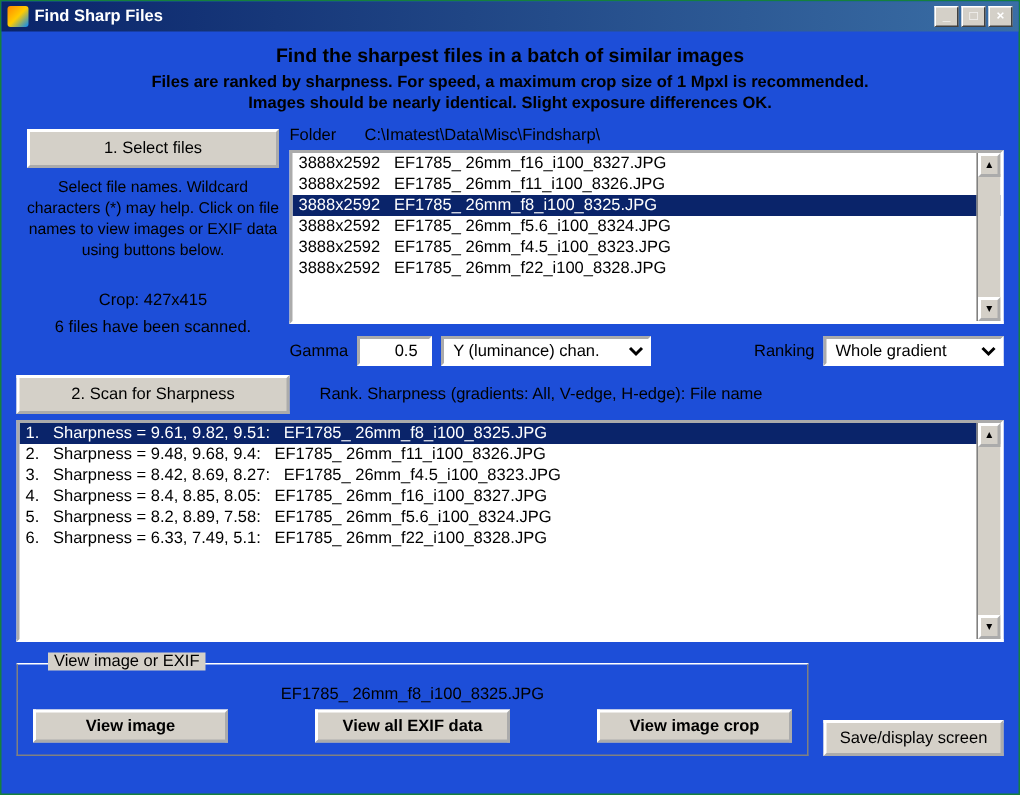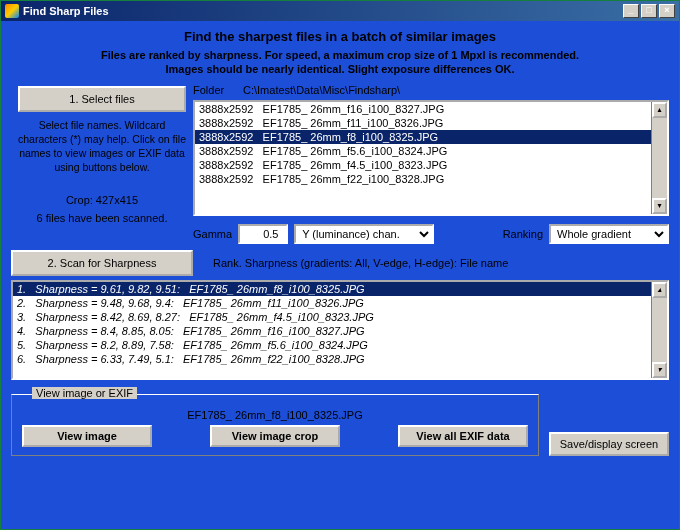--- a/index.html
+++ b/index.html
@@ -123,21 +123,21 @@
   }
   .dropdown {
     border:2px inset #fff;
     background:#fff;
     padding:1px 2px;
     font-size:11px;
     font-family:inherit;
     height:20px;
   }
   .midrow { display:flex; align-items:center; margin-top:6px; }
-  .listbox2 { height:100px; margin-top:4px;font-style:italic; }
+  .listbox2 { height:148px; margin-top:4px; }
   .scrollbarfake { position:absolute; right:0; top:0; bottom:0; width:16px; background:#d4d0c8; border-left:1px solid #808080;}
   .sbup, .sbdown { height:16px; background:#d4d0c8; border:2px outset #fff; font-size:8px; text-align:center; line-height:12px;}
   .sbdown { position:absolute; bottom:0; left:0; right:0;}
   .fieldset {
     border:1px solid #808080;
     border-top-color:#fff;
     position:relative;
     margin-top:14px;
     padding:10px 10px 8px 10px;
   }
@@ -226,22 +226,22 @@
         <div class="sbdown">▾</div>
       </div>
     </div>
 
     <div class="bottomrow">
       <div class="fieldset" style="flex:1">
         <div class="legend">View image or EXIF</div>
         <div class="currentfile">EF1785_ 26mm_f8_i100_8325.JPG</div>
         <div style="display:flex;gap:20px;justify-content:space-between">
           <button class="btn" style="width:130px;font-weight:bold">View image</button>
+          <button class="btn" style="width:130px;font-weight:bold">View all EXIF data</button>
           <button class="btn" style="width:130px;font-weight:bold">View image crop</button>
-          <button class="btn" style="width:130px;font-weight:bold">View all EXIF data</button>
         </div>
       </div>
       <div class="btns-vert">
         <button class="btn btn-med">Save/display screen</button>
       </div>
     </div>
 
   </div>
 </div>
 

